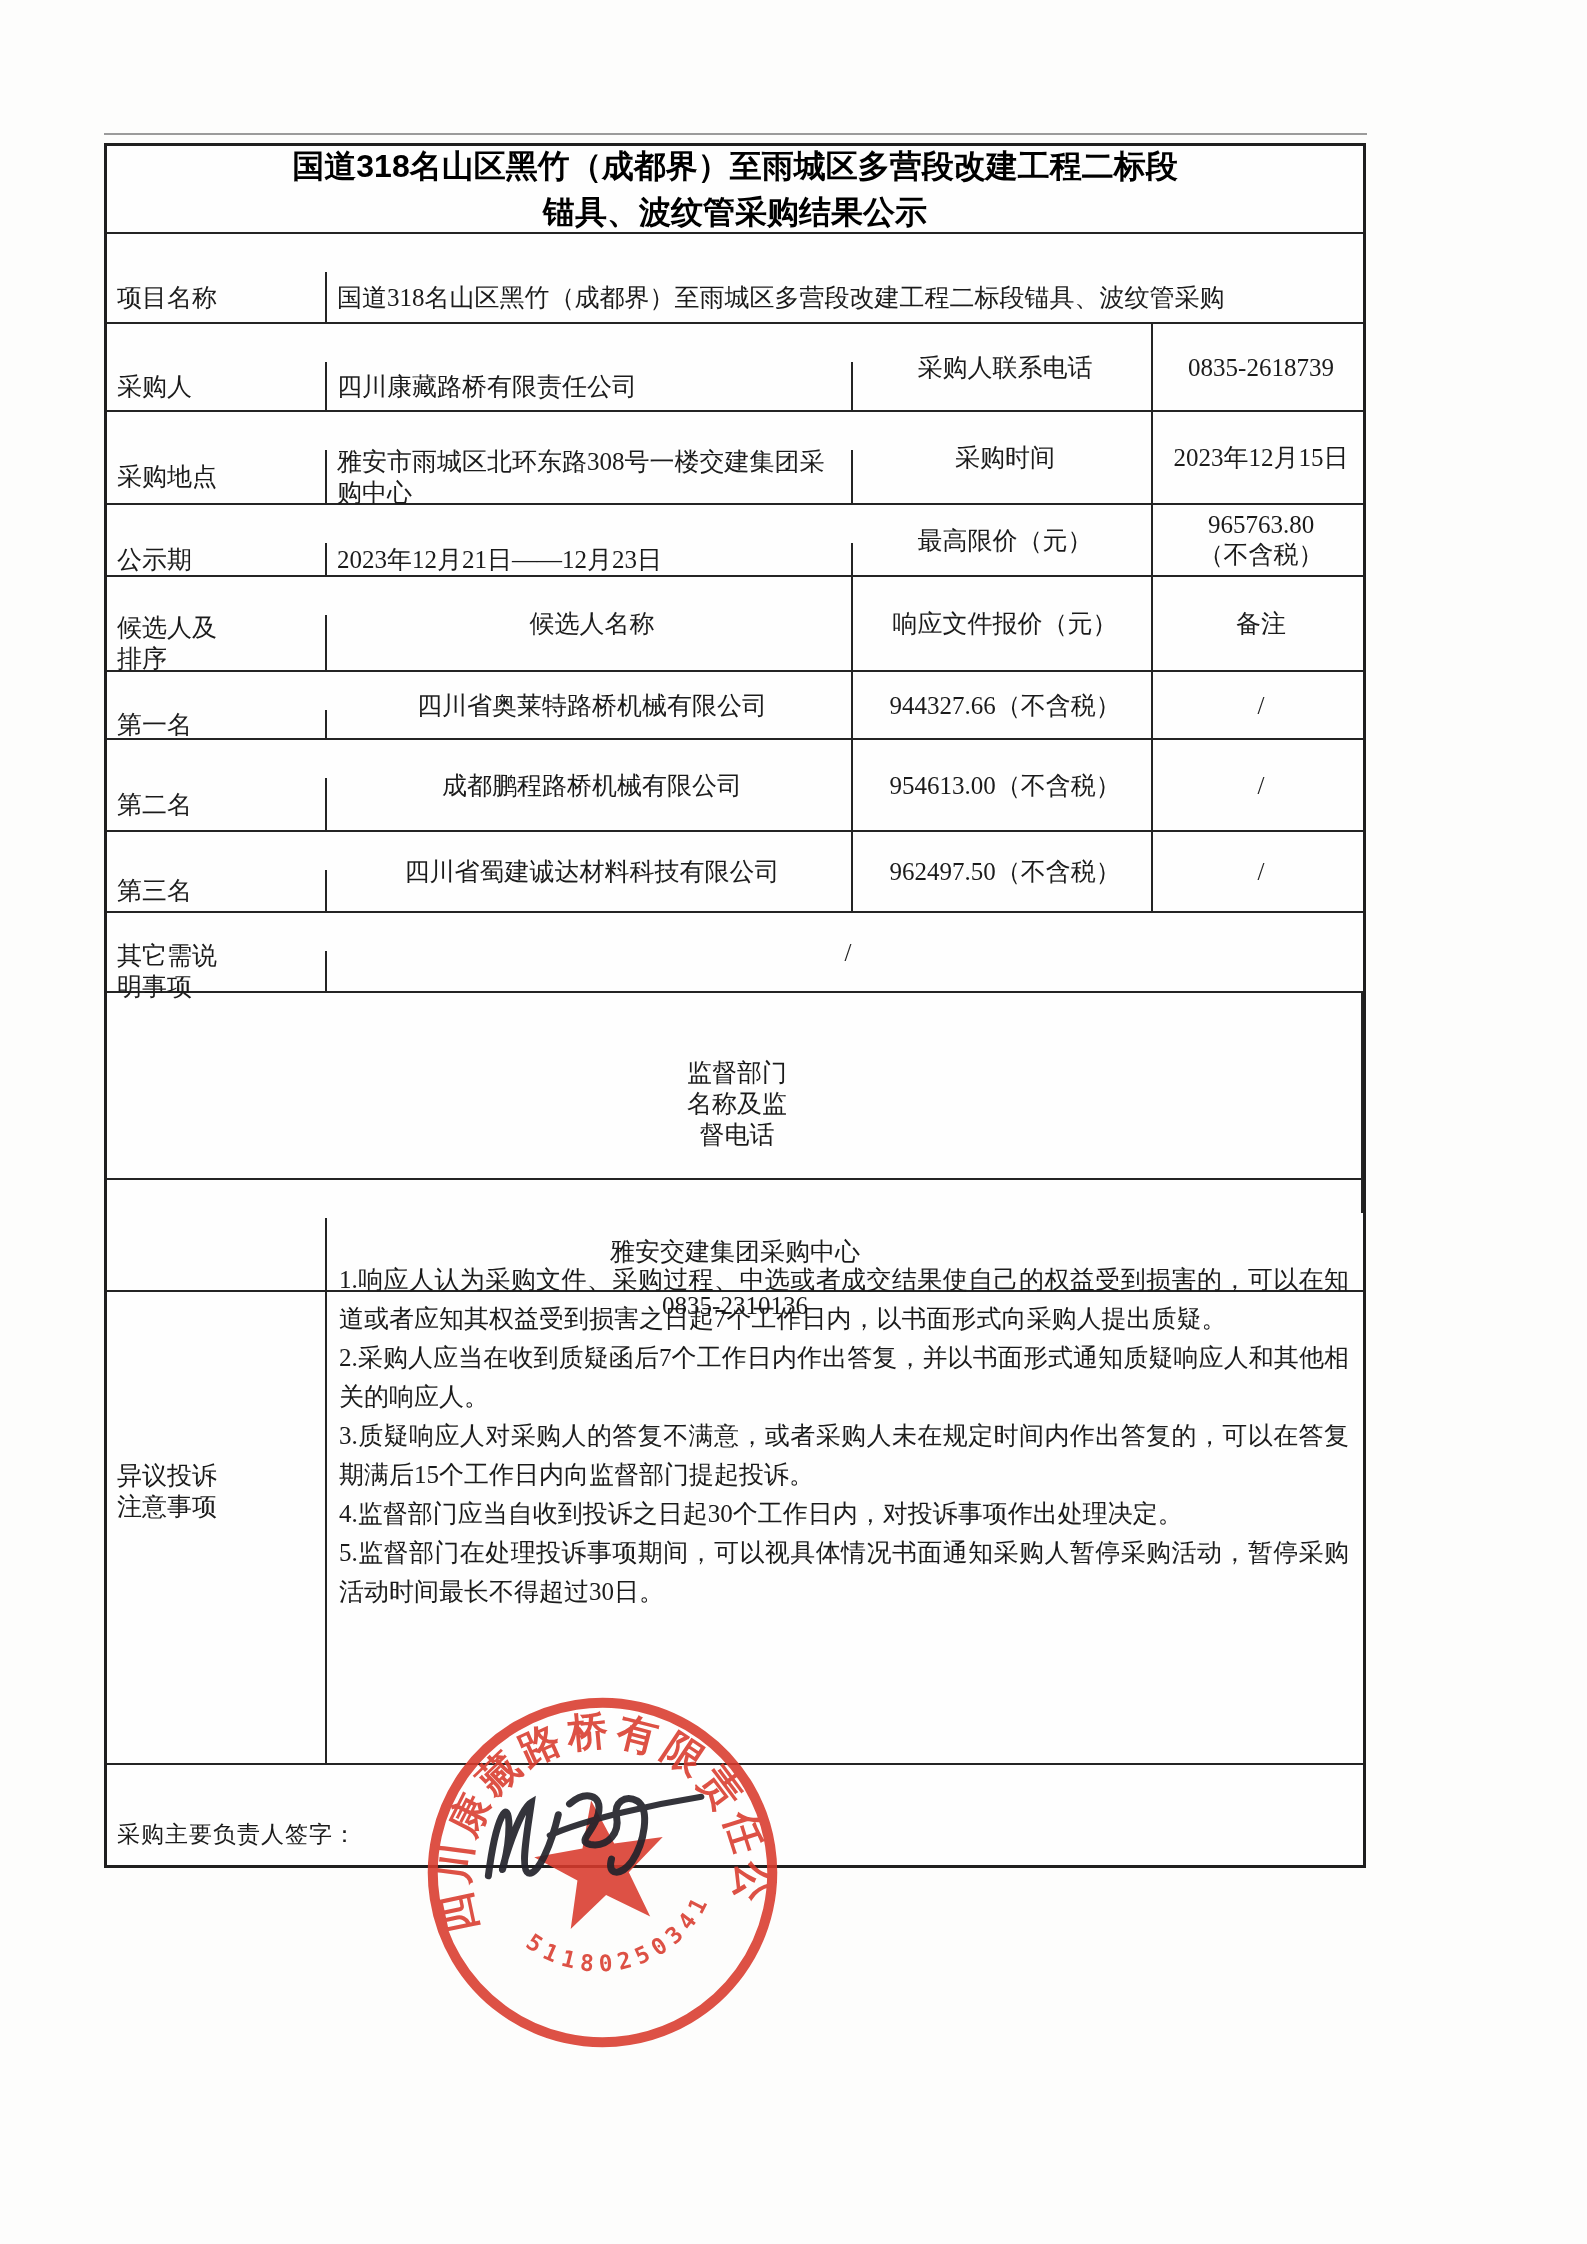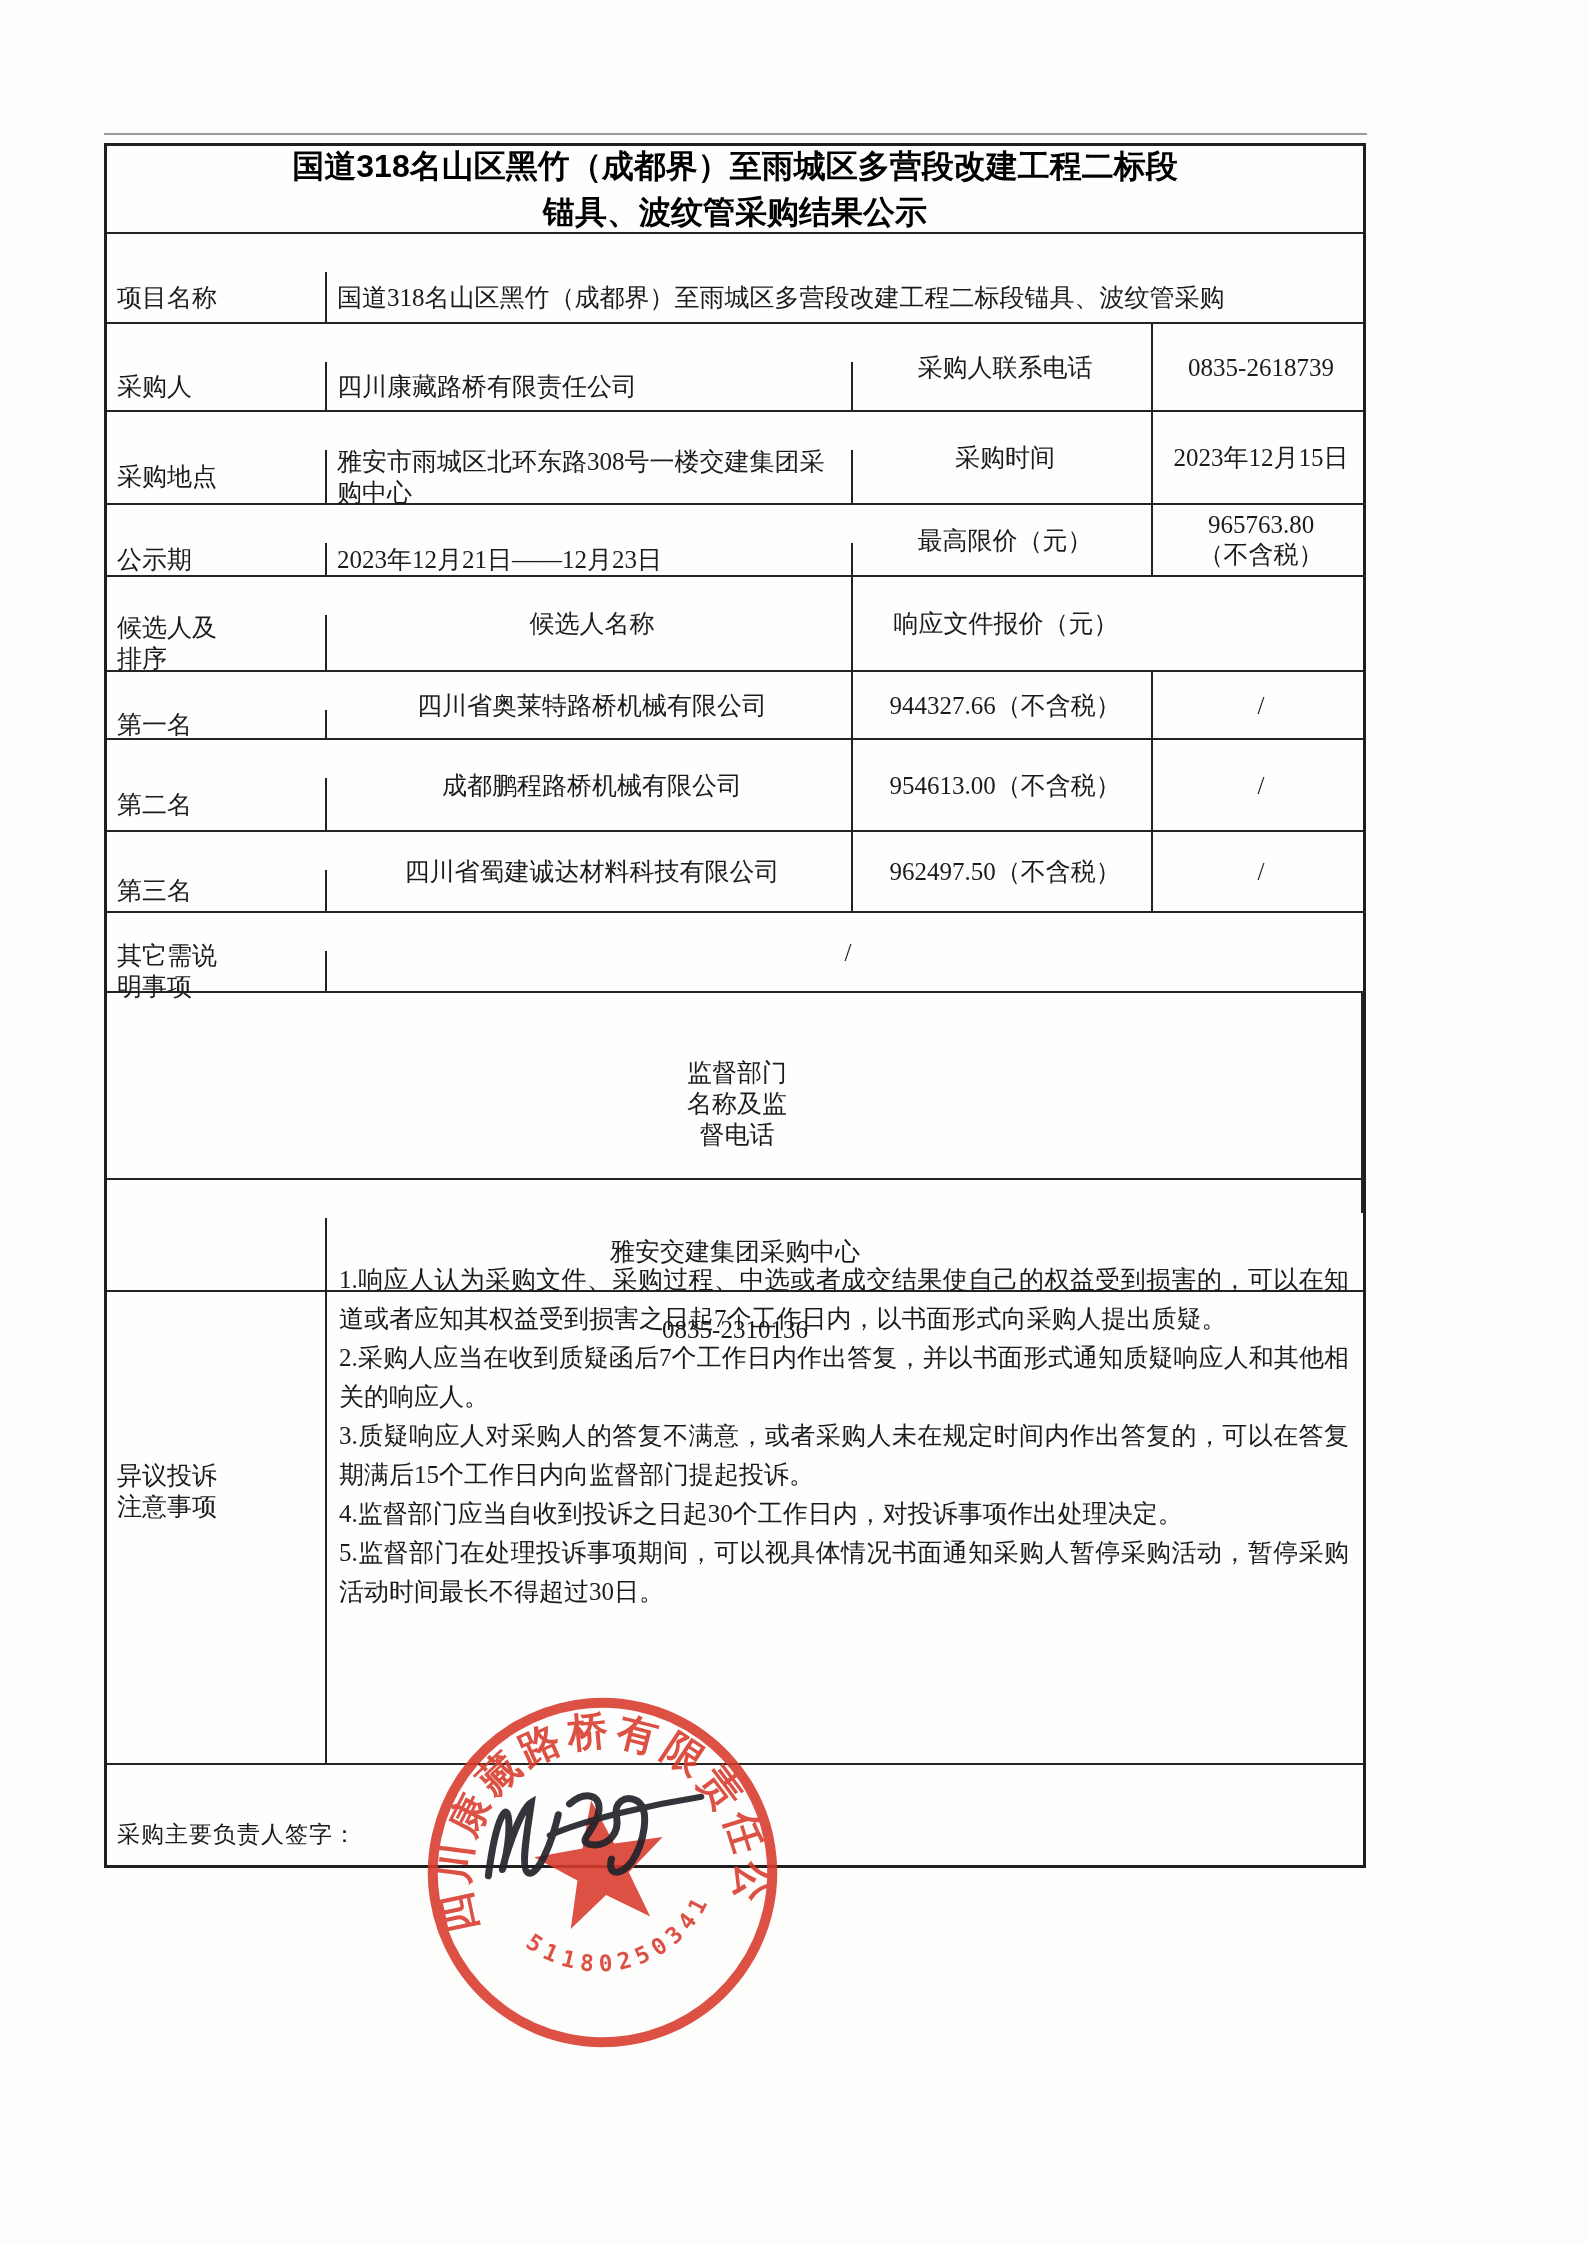--- a/index.html
+++ b/index.html
@@ -47,21 +47,21 @@
   .r-location{height:93px;}
   .r-publicity{height:72px;}
   .r-candhdr{height:95px;}
   .r-c1{height:68px;}
   .r-c2{height:92px;}
   .r-c3{height:81px;}
   .r-other{height:80px;}
   .r-supervision{height:187px;flex-direction:column;}
   .r-notes{height:585px;}
   .r-sign{height:100px;}
-  .sub-col{flex:1;display:flex;flex-direction:column;gap:24px;}
+  .sub-col{flex:1;display:flex;flex-direction:column;}
   .sub-row{flex:1;display:flex;flex-direction:column;justify-content:center;align-items:center;
     font-size:25px;box-sizing:border-box;}
   .sub-row.first{border-bottom:2px solid #242424;flex:0 0 79px;}
   .notes-body{
     justify-content:center;
     font-size:25px;line-height:39px;text-align:justify;
     padding:10px 14px 120px 12px;
   }
   .notes-body p{margin:0;}
   .tight{line-height:31px;}
@@ -124,20 +124,21 @@
     </div>
   </div>
 
   <div class="row r-candhdr">
     <div class="cell w-label left tight">
       <span>候选人及</span>
       <span>排序</span>
     </div>
     <div class="cell w-val center">候选人名称</div>
     <div class="cell w-col3 center">响应文件报价（元）</div>
+    <div class="cell w-col4 center">备注</div>
   </div>
 
   <div class="row r-c1">
     <div class="cell w-label left">第一名</div>
     <div class="cell w-val center">四川省奥莱特路桥机械有限公司</div>
     <div class="cell w-col3 center">944327.66（不含税）</div>
     <div class="cell w-col4 center">/</div>
   </div>
 
   <div class="row r-c2">

